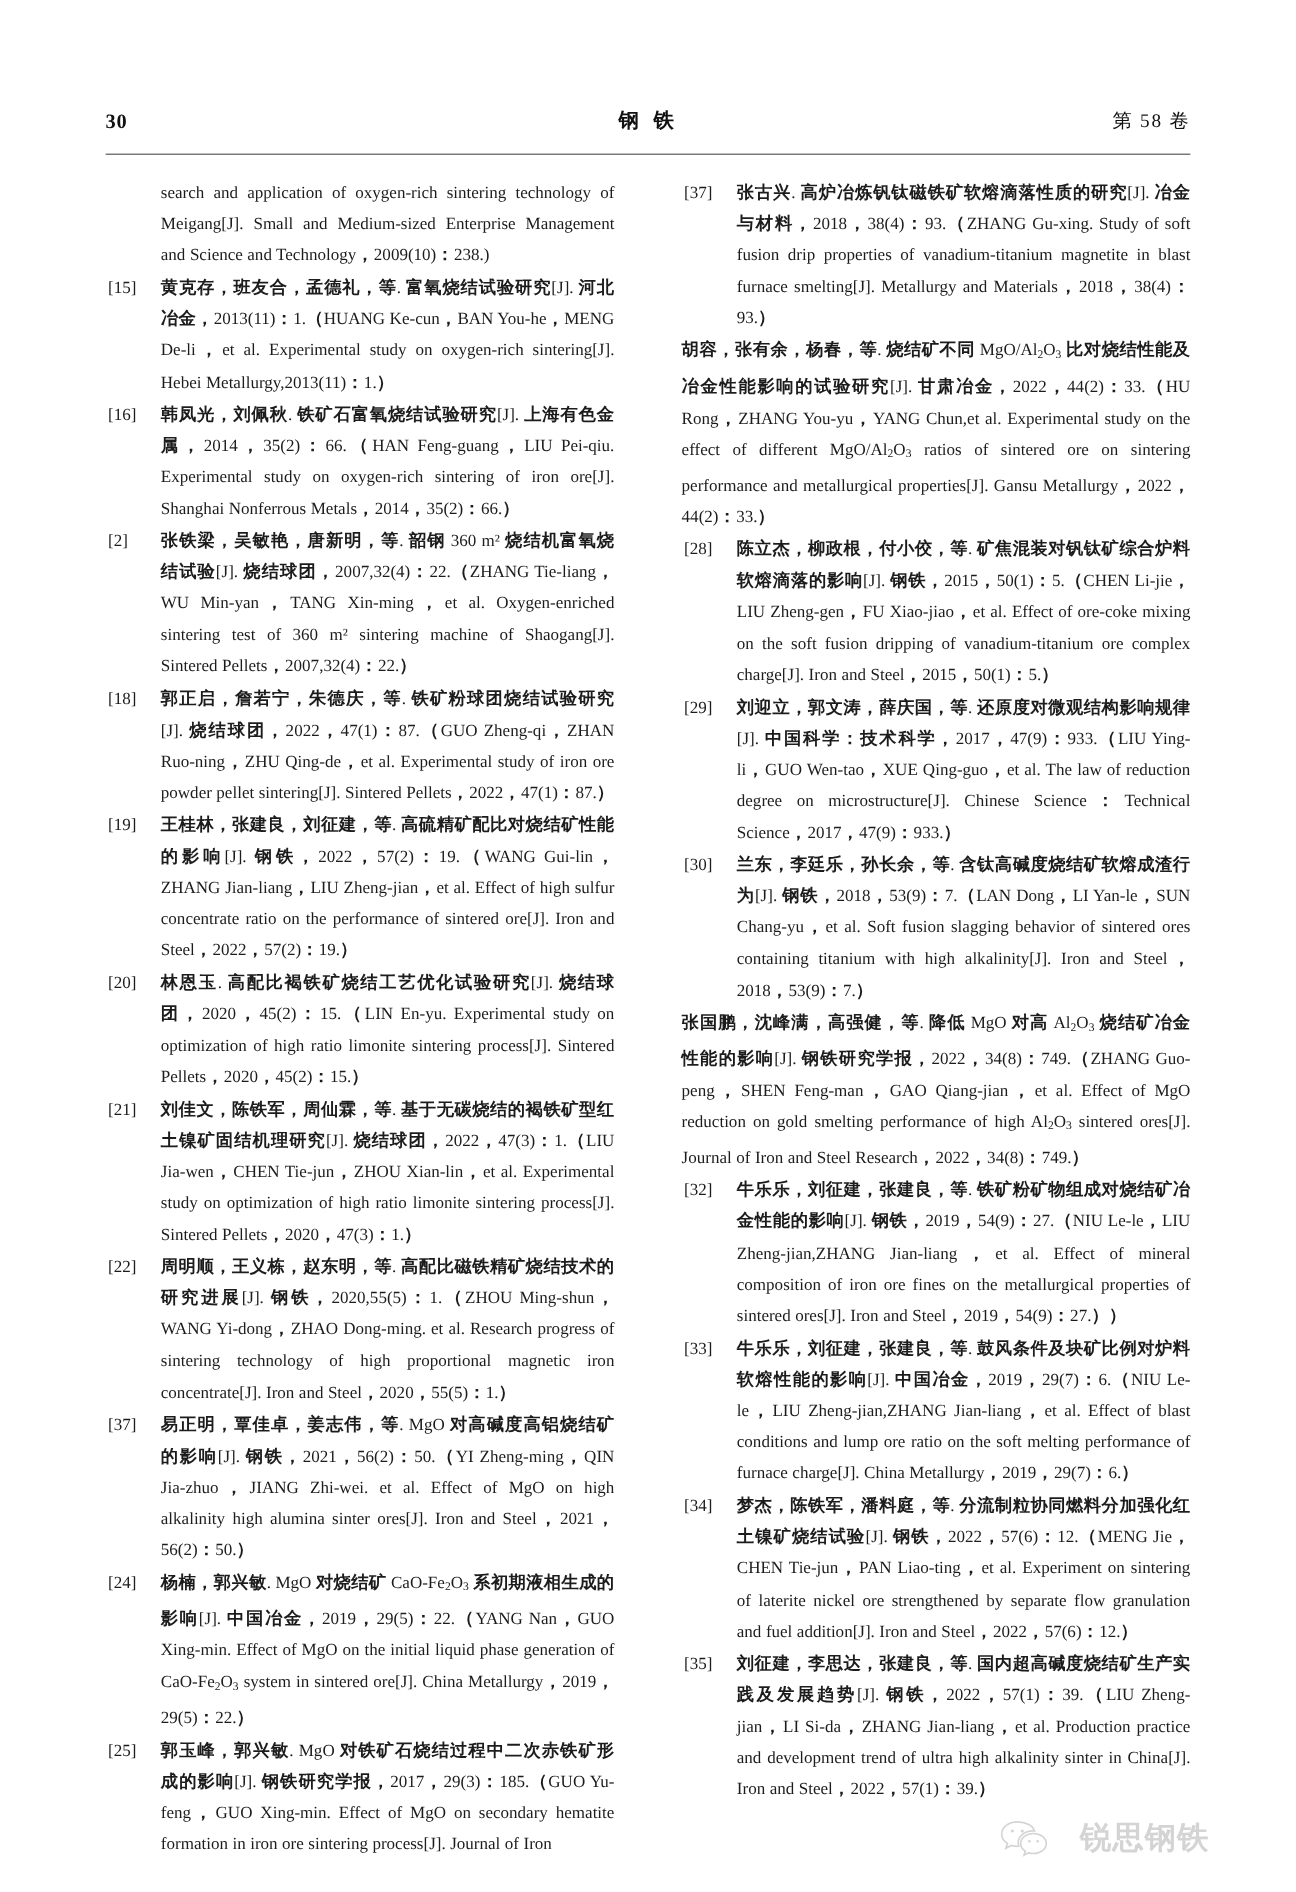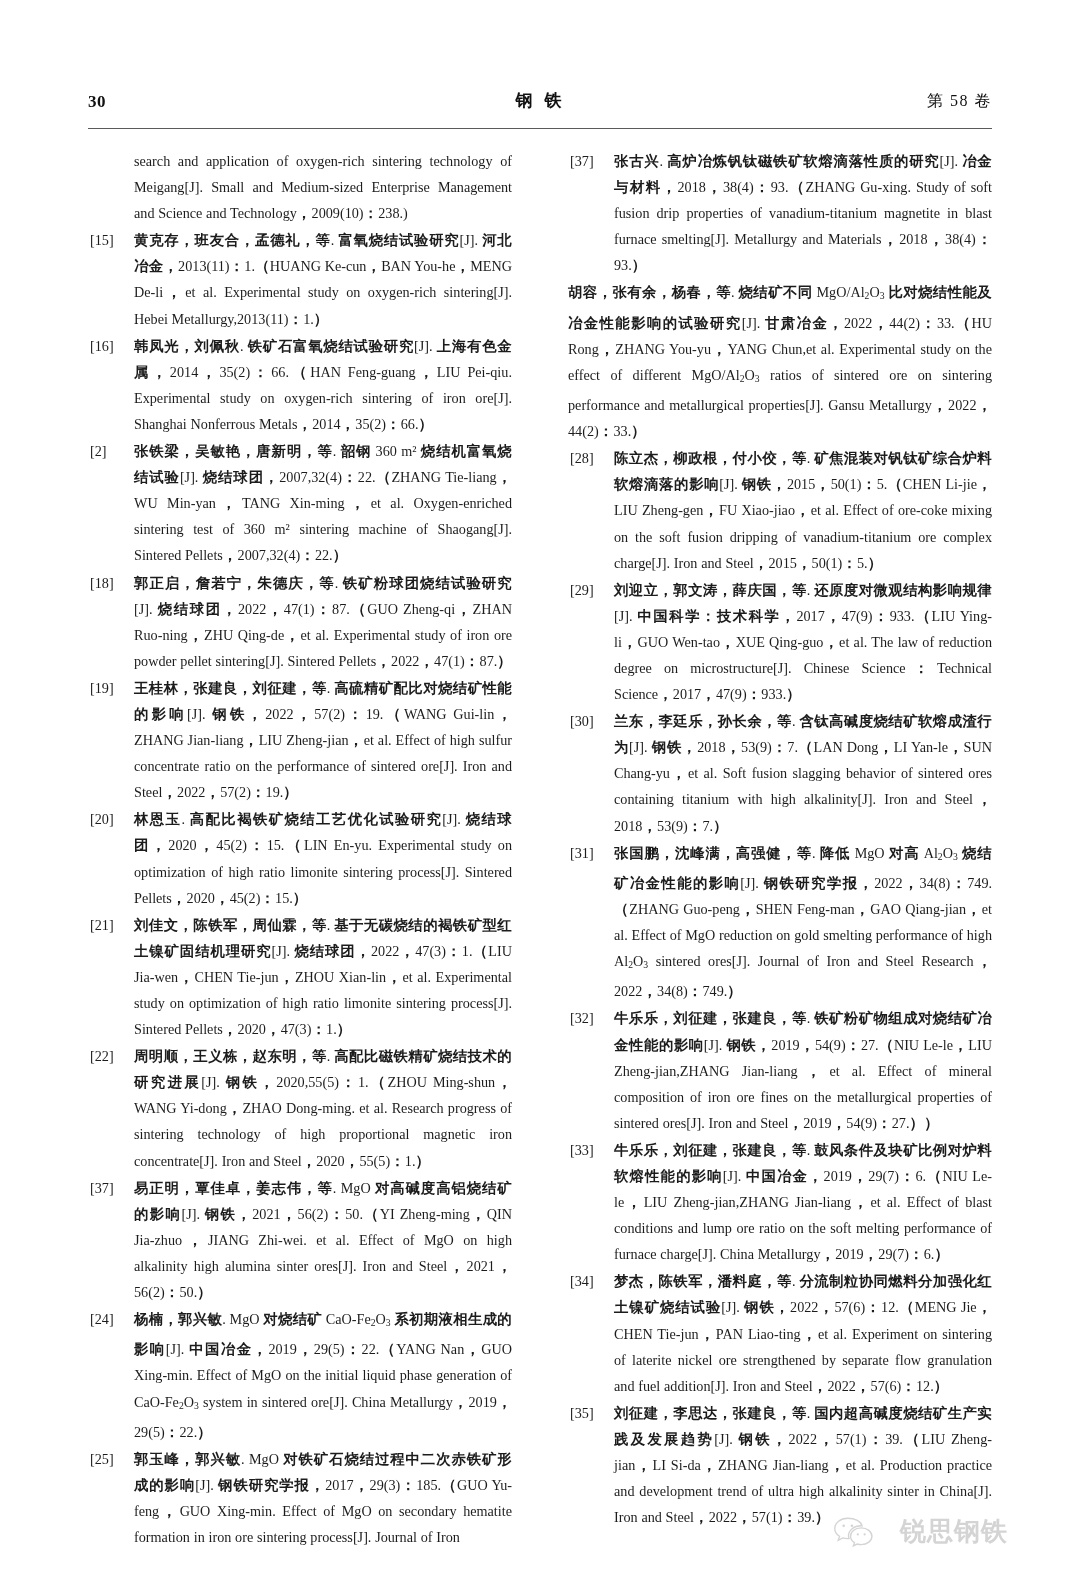--- a/index.html
+++ b/index.html
@@ -212,21 +212,20 @@
         </div>
         <div class="ref">
           <div class="ref-num">[29]</div>
           <div class="ref-body"><span class="cn">刘迎立，郭文涛，薛庆国，等</span>. <span class="cn">还原度对微观结构影响规律</span>[J]. <span class="cn">中国科学：技术科学，</span>2017<span class="cn">，</span>47(9)<span class="cn">：</span>933.<span class="cn">（</span>LIU Ying-li<span class="cn">，</span>GUO Wen-tao<span class="cn">，</span>XUE Qing-guo<span class="cn">，</span>et al. The law of reduction degree on microstructure[J]. Chinese Science<span class="cn">：</span>Technical Science<span class="cn">，</span>2017<span class="cn">，</span>47(9)<span class="cn">：</span>933.<span class="cn">）</span></div>
         </div>
         <div class="ref">
           <div class="ref-num">[30]</div>
           <div class="ref-body"><span class="cn">兰东，李廷乐，孙长余，等</span>. <span class="cn">含钛高碱度烧结矿软熔成渣行为</span>[J]. <span class="cn">钢铁，</span>2018<span class="cn">，</span>53(9)<span class="cn">：</span>7.<span class="cn">（</span>LAN Dong<span class="cn">，</span>LI Yan-le<span class="cn">，</span>SUN Chang-yu<span class="cn">，</span>et al. Soft fusion slagging behavior of sintered ores containing titanium with high alkalinity[J]. Iron and Steel<span class="cn">，</span>2018<span class="cn">，</span>53(9)<span class="cn">：</span>7.<span class="cn">）</span></div>
         </div>
         <div class="ref">
-          <div class="ref-num">[31]</div>
           <div class="ref-body"><span class="cn">张国鹏，沈峰满，高强健，等</span>. <span class="cn">降低</span> MgO <span class="cn">对高</span> Al<sub>2</sub>O<sub>3</sub> <span class="cn">烧结矿冶金性能的影响</span>[J]. <span class="cn">钢铁研究学报，</span>2022<span class="cn">，</span>34(8)<span class="cn">：</span>749.<span class="cn">（</span>ZHANG Guo-peng<span class="cn">，</span>SHEN Feng-man<span class="cn">，</span>GAO Qiang-jian<span class="cn">，</span>et al. Effect of MgO reduction on gold smelting performance of high Al<sub>2</sub>O<sub>3</sub> sintered ores[J]. Journal of Iron and Steel Research<span class="cn">，</span>2022<span class="cn">，</span>34(8)<span class="cn">：</span>749.<span class="cn">）</span></div>
         </div>
         <div class="ref">
           <div class="ref-num">[32]</div>
           <div class="ref-body"><span class="cn">牛乐乐，刘征建，张建良，等</span>. <span class="cn">铁矿粉矿物组成对烧结矿冶金性能的影响</span>[J]. <span class="cn">钢铁，</span>2019<span class="cn">，</span>54(9)<span class="cn">：</span>27.<span class="cn">（</span>NIU Le-le<span class="cn">，</span>LIU Zheng-jian,ZHANG Jian-liang<span class="cn">，</span>et al. Effect of mineral composition of iron ore fines on the metallurgical properties of sintered ores[J]. Iron and Steel<span class="cn">，</span>2019<span class="cn">，</span>54(9)<span class="cn">：</span>27.<span class="cn">））</span></div>
         </div>
         <div class="ref">
           <div class="ref-num">[33]</div>
           <div class="ref-body"><span class="cn">牛乐乐，刘征建，张建良，等</span>. <span class="cn">鼓风条件及块矿比例对炉料软熔性能的影响</span>[J]. <span class="cn">中国冶金，</span>2019<span class="cn">，</span>29(7)<span class="cn">：</span>6.<span class="cn">（</span>NIU Le-le<span class="cn">，</span>LIU Zheng-jian,ZHANG Jian-liang<span class="cn">，</span>et al. Effect of blast conditions and lump ore ratio on the soft melting performance of furnace charge[J]. China Metallurgy<span class="cn">，</span>2019<span class="cn">，</span>29(7)<span class="cn">：</span>6.<span class="cn">）</span></div>
         </div>

